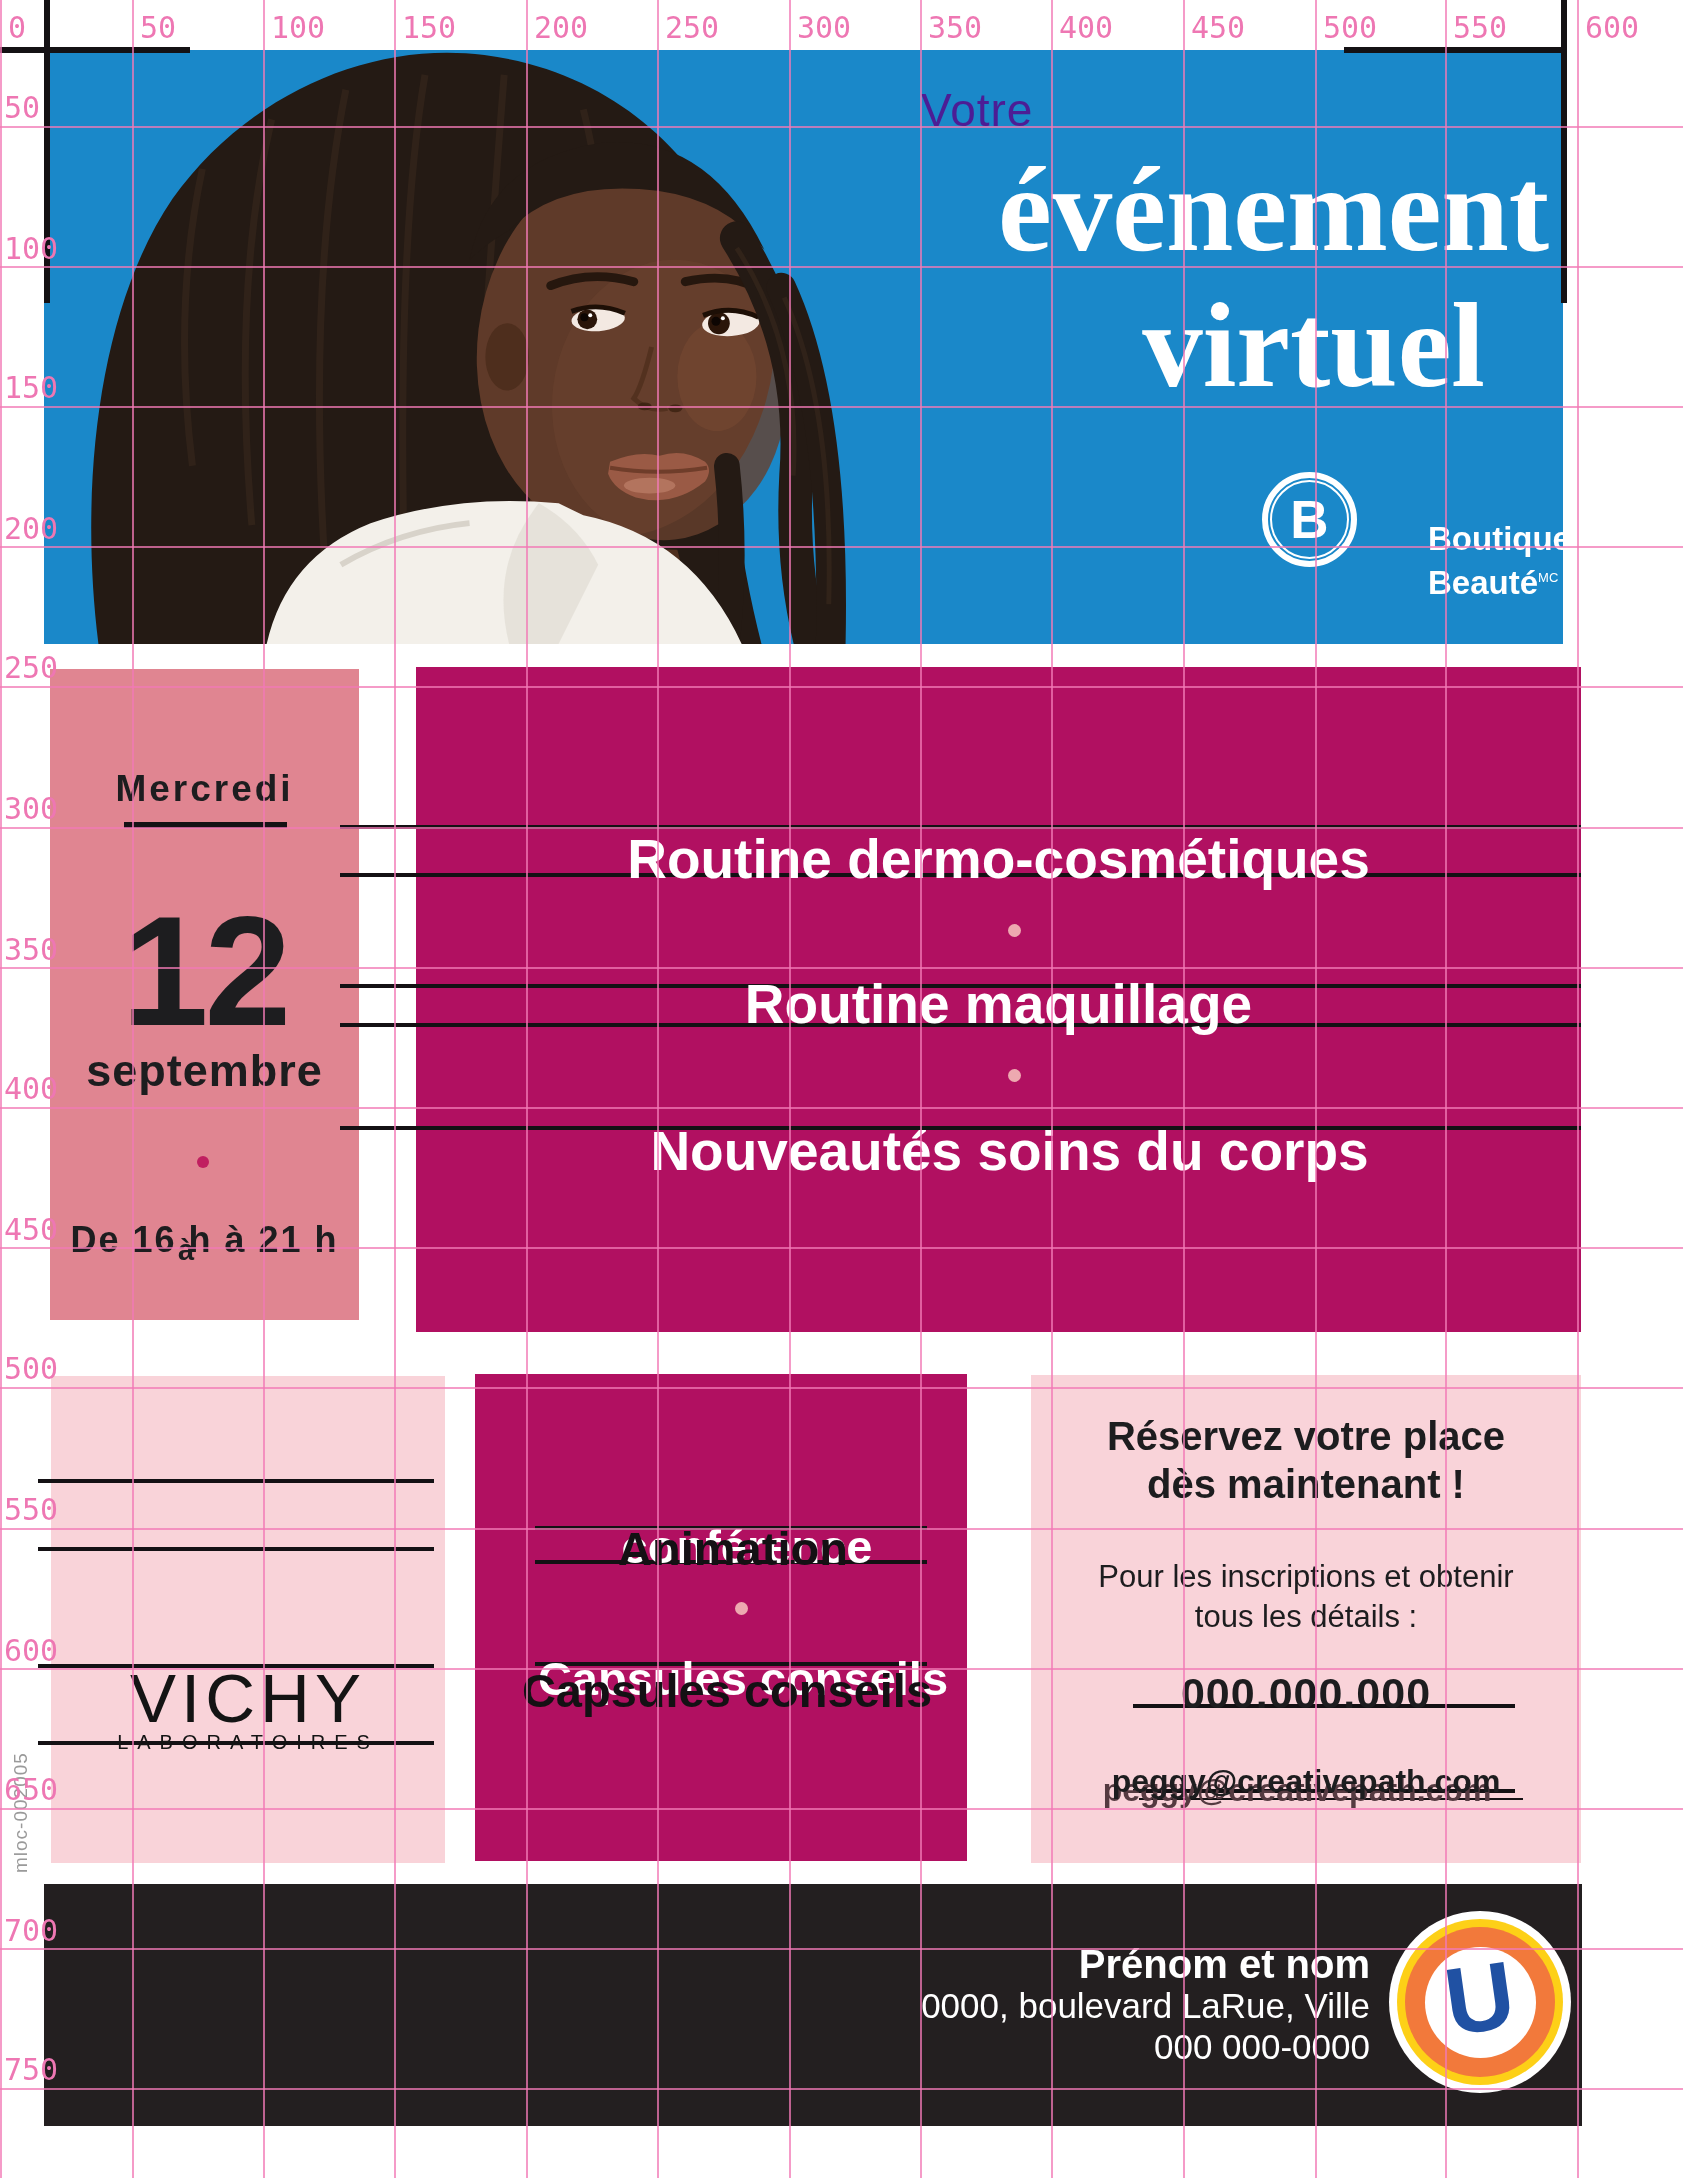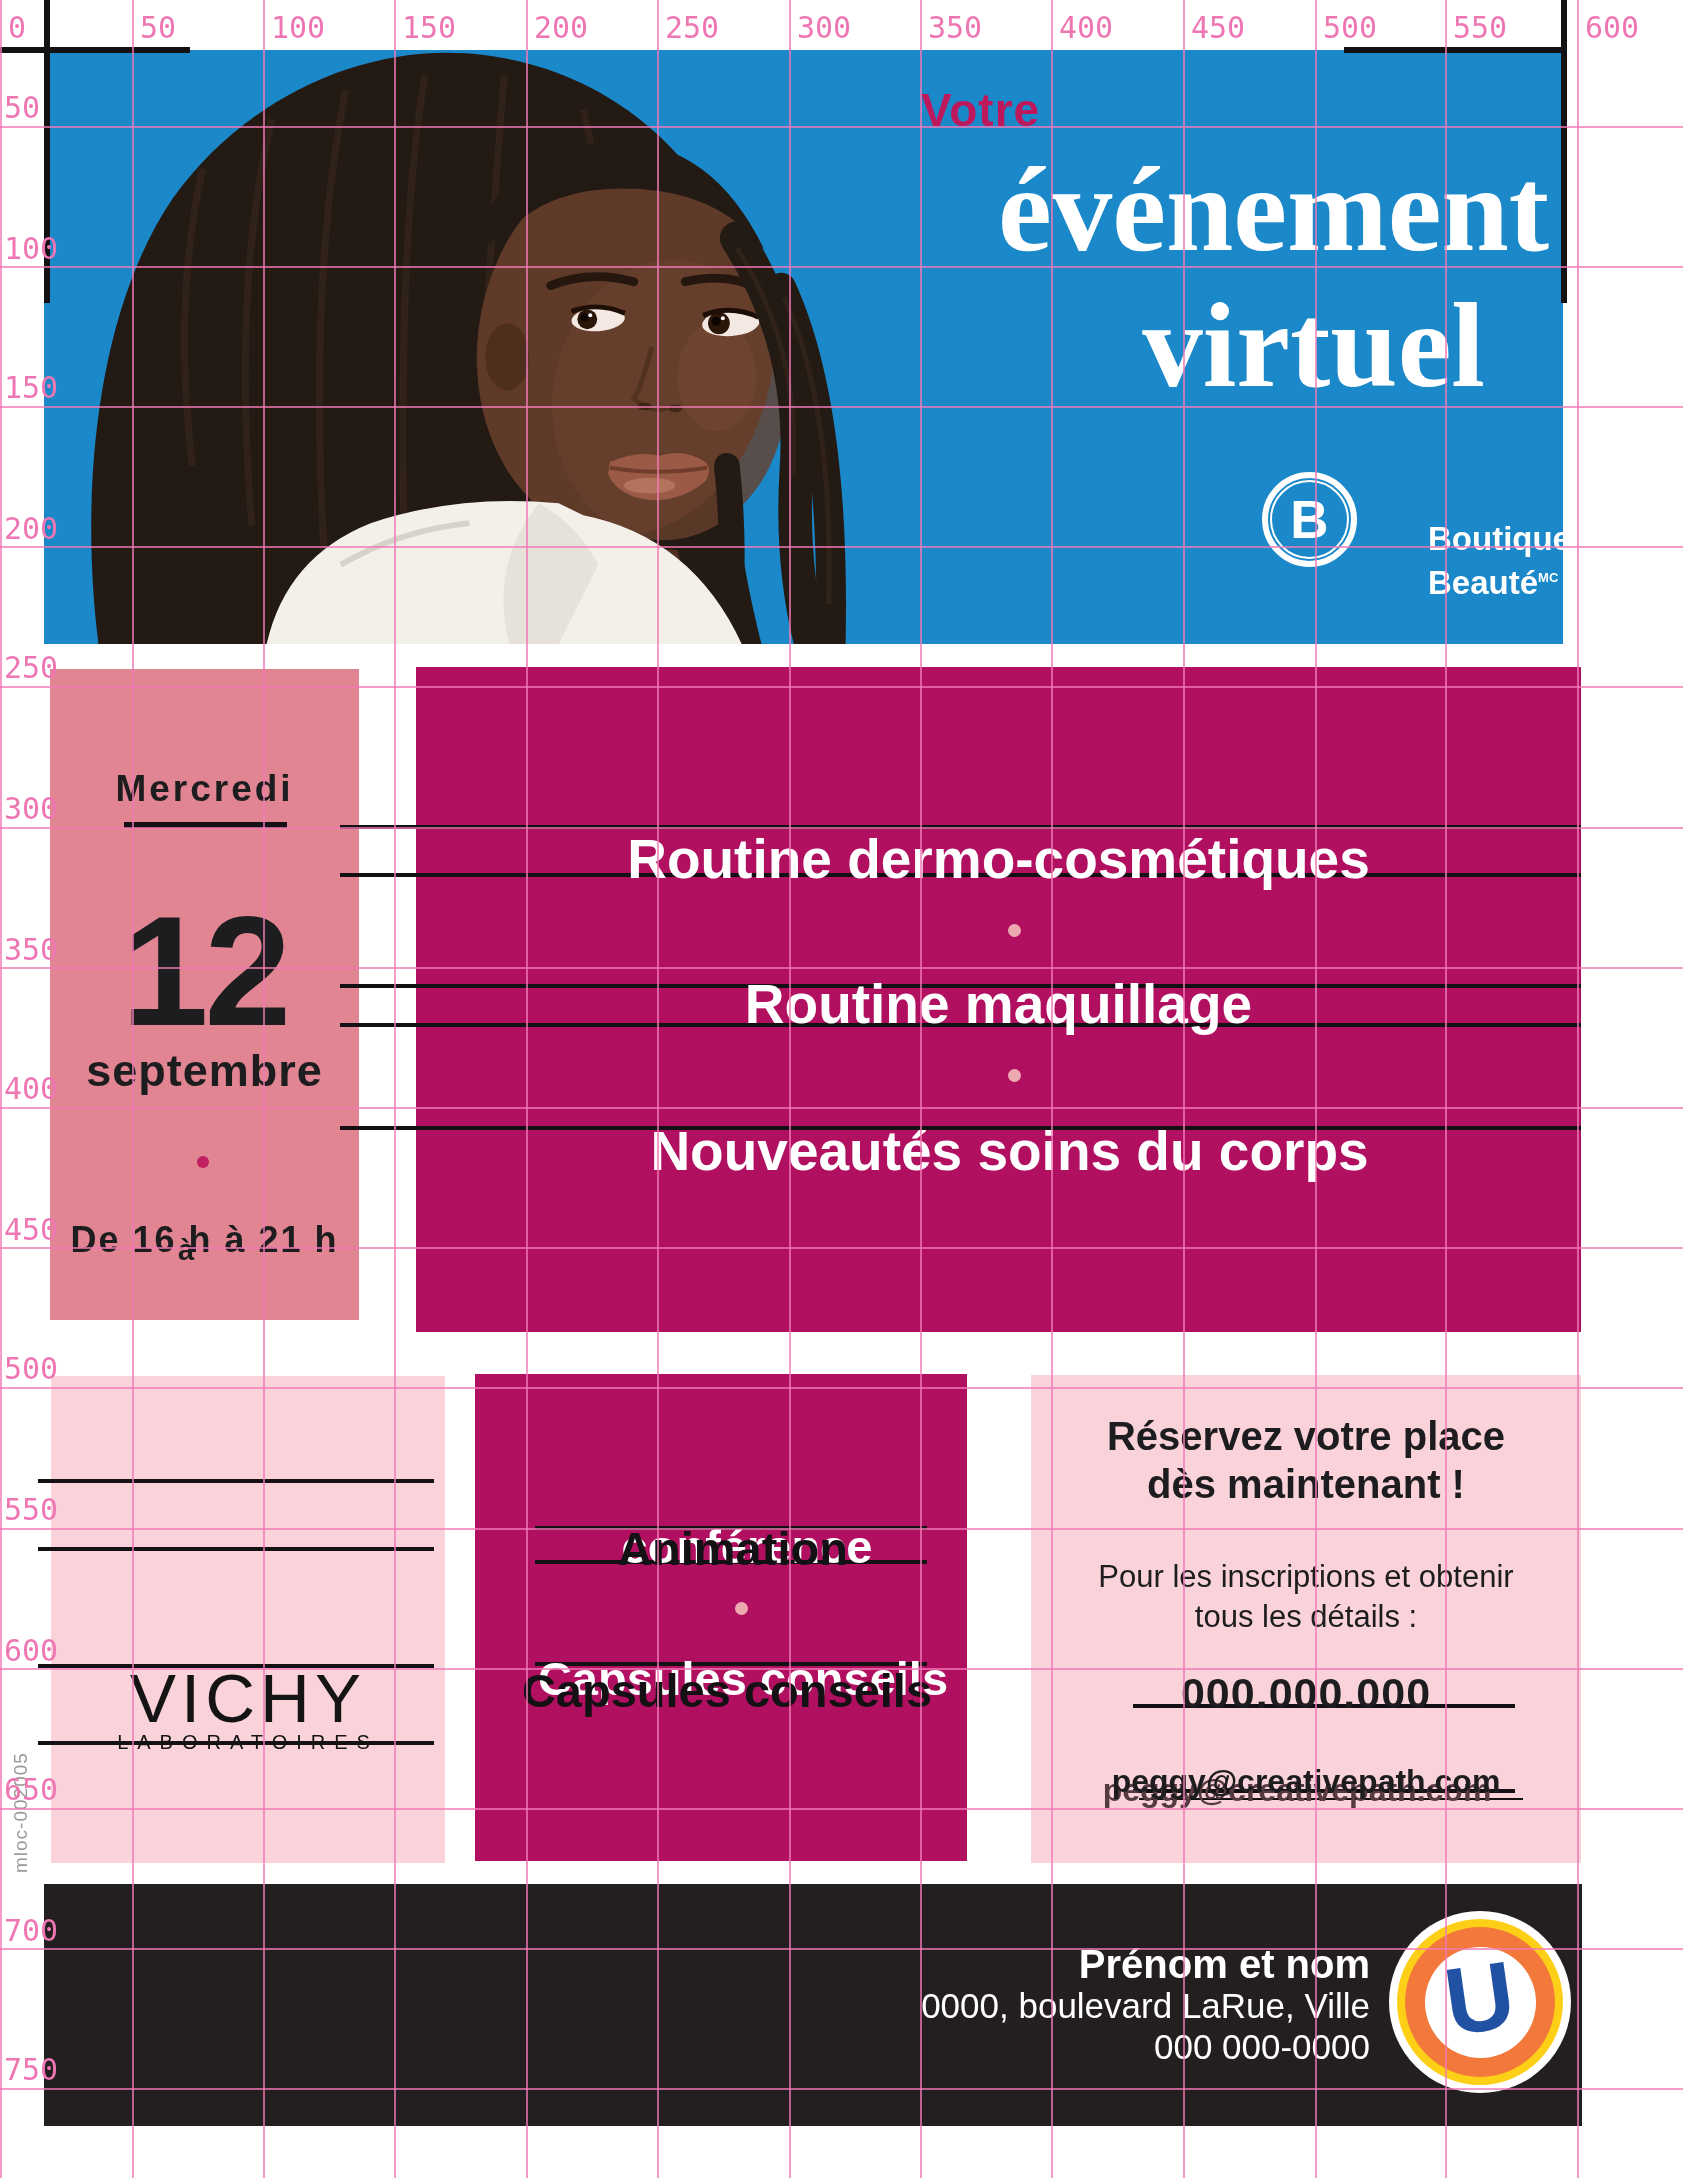--- a/index.html
+++ b/index.html
@@ -40,30 +40,30 @@
   .al-em1{left:1133px;top:1789px;width:382px;}
   .al-em2{left:1139px;top:1798px;width:384px;height:2px;}
 
   .dot{position:absolute;border-radius:50%;}
   .dot-date{left:197px;top:1156px;width:12px;height:12px;background:#c01f60;}
   .dot-p1{left:1008px;top:924px;width:13px;height:13px;background:#eda9b0;}
   .dot-p2{left:1008px;top:1069px;width:13px;height:13px;background:#eda9b0;}
   .dot-a1{left:735px;top:1602px;width:13px;height:13px;background:#eda9b0;}
 
   
-  .t-votre{left:921px;top:83px;color:#be185d;font-size:46px;font-weight:700;letter-spacing:1px;}
+  .t-votre{left:921px;top:83px;color:#4c1d95;font-size:46px;font-weight:400;letter-spacing:1px;}
   .serifline{color:#fff;font-family:"Liberation Serif", serif;font-weight:bold;font-size:121px;line-height:1;white-space:nowrap;}
   .t-ev{right:134px;top:149px;}
   .t-vi{right:198px;top:285px;}
   .bb-circle{left:1262px;top:472px;width:95px;height:95px;border:6px solid #fff;border-radius:50%;
              display:flex;align-items:center;justify-content:center;}
   .bb-circle::after{content:"";position:absolute;inset:2px;border:2px solid #fff;border-radius:50%;}
   .bb-b{color:#fff;font-size:53px;font-weight:bold;}
   .bb-name{left:1428px;top:519px;color:#fff;font-size:33px;font-weight:bold;line-height:39px;white-space:nowrap;}
-  .bb-name sup{font-size:13px;font-weight:bold;}
+  .bb-name sup{font-size:13px;font-weight:normal;}
 
   
   .dc{left:50px;width:309px;text-align:center;color:#1d1d1f;}
   .dc-weekday{top:768px;font-size:37px;font-weight:bold;letter-spacing:3px;}
   .dc-day{top:893px;font-size:156px;font-weight:bold;letter-spacing:-4px;line-height:1;}
   .dc-month{top:1045px;font-size:45px;font-weight:bold;letter-spacing:1px;}
   .dc-time{top:1219px;font-size:36px;font-weight:bold;letter-spacing:2px;}
   .dc-glitch{left:178px;top:1234px;width:40px;font-size:29px;font-weight:bold;color:#1d1d1f;}
 
   

